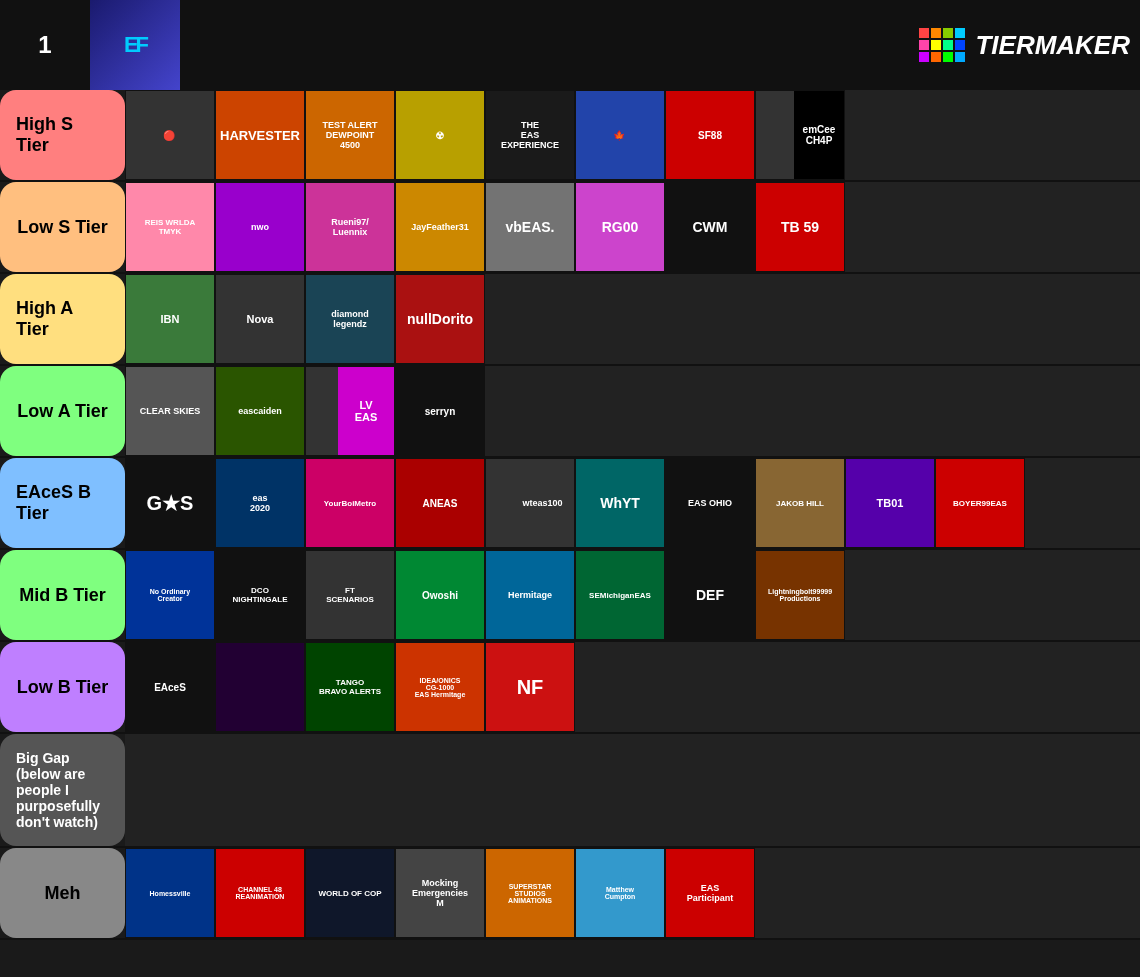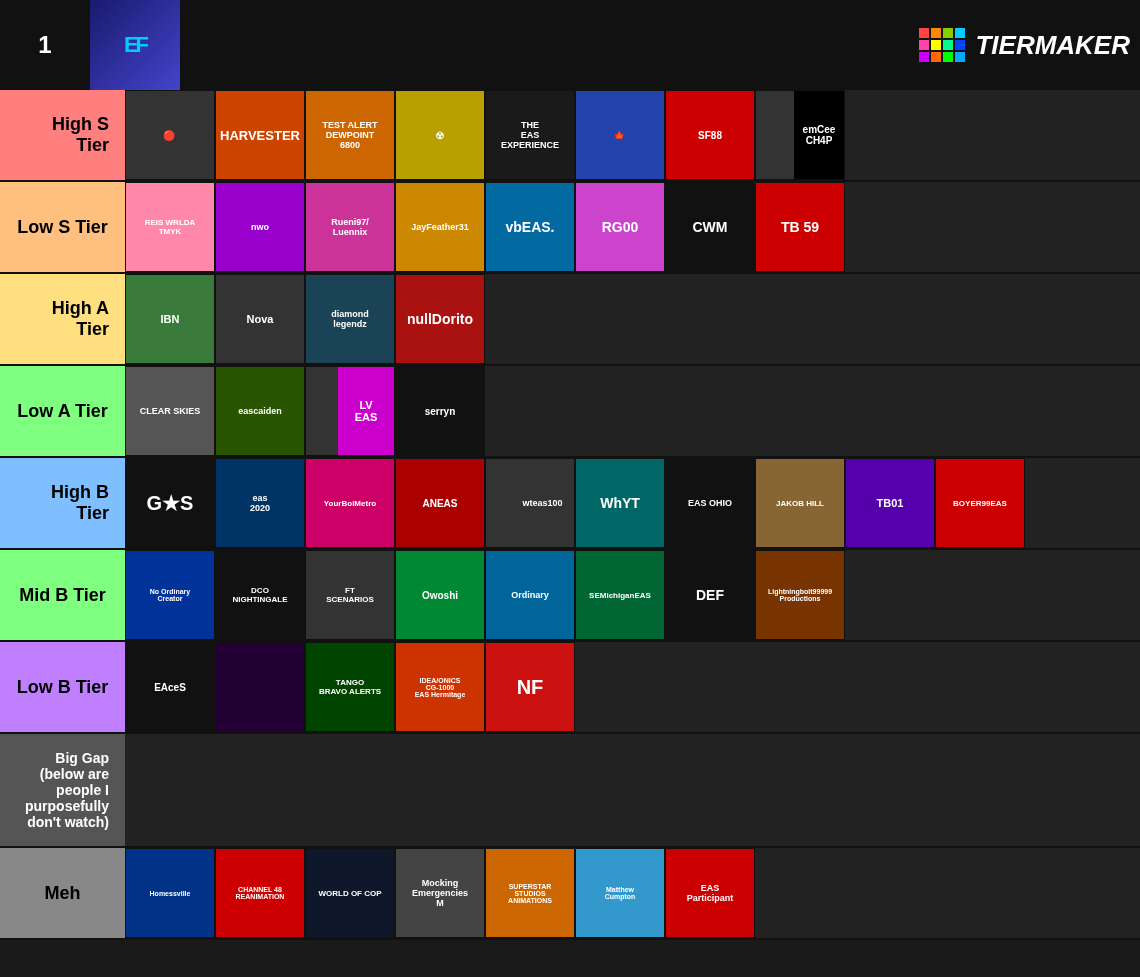--- a/index.html
+++ b/index.html
@@ -15,26 +15,27 @@
       min-height: 90px;
       border-bottom: 2px solid #111;
     }
 
     .tier-label {
       min-width: 125px;
       width: 125px;
       display: flex;
       align-items: center;
       justify-content: center;
-      text-align: right;
+      text-align: left;
       font-weight: bold;
       font-size: 18px;
       color: #000;
       padding: 16px;
       flex-shrink: 0;
+      border-radius: 16px;
     }
 
     .tier-items {
       display: flex;
       flex-wrap: wrap;
       flex: 1;
       background: #222;
       gap: 0;
     }
 
@@ -137,21 +138,21 @@
     .item-dewpoint { background: #cc6600; font-size: 9px; }
     .item-shelter { background: #b8a000; }
     .item-eas-exp { background: #1a1a1a; font-size: 9px; }
     .item-canada { background: #2244aa; }
     .item-sf88 { background: #cc0000; }
     .item-emcee { background: #000; font-size: 10px; }
     .item-reis { background: #ff88aa; font-size: 8px; }
     .item-nwo { background: #9900cc; font-size: 9px; }
     .item-rueni { background: #cc3399; font-size: 9px; }
     .item-jayfeather { background: #cc8800; font-size: 9px; }
-    .item-vbeas { background: #0369a1; font-size: 14px; }
+    .item-vbeas { background: #737373; font-size: 14px; }
     .item-rg00 { background: #cc44cc; font-size: 14px; }
     .item-cwm { background: #111; font-size: 14px; }
     .item-tb59 { background: #cc0000; font-size: 14px; }
     .item-ibn { background: #3a7a3a; font-size: 11px; }
     .item-nova { background: #333; font-size: 11px; }
     .item-diamond { background: #1a4455; font-size: 9px; }
     .item-null { background: #aa1111; font-size: 14px; }
     .item-clearskies { background: #555; font-size: 9px; }
     .item-eascaiden { background: #2a5500; font-size: 9px; }
     .item-lveas { background: #cc00cc; font-size: 11px; }
@@ -224,21 +225,21 @@
       <div class="tier-items">
         <div class="tier-item">
           <div class="tier-item-inner item-np" style="white-space: pre-line;">🔴</div>
         </div>
         <div class="tier-item">
           <div class="tier-item-inner item-harvester" style="white-space: pre-line;">HARVESTER</div>
         </div>
         <div class="tier-item">
           <div class="tier-item-inner item-dewpoint" style="white-space: pre-line;">TEST ALERT
 DEWPOINT
-6800</div>
+4500</div>
         </div>
         <div class="tier-item">
           <div class="tier-item-inner item-shelter" style="white-space: pre-line;">☢</div>
         </div>
         <div class="tier-item">
           <div class="tier-item-inner item-eas-exp" style="white-space: pre-line;">THE
 EAS
 EXPERIENCE</div>
         </div>
         <div class="tier-item">
@@ -314,21 +315,21 @@
         <div class="tier-item">
           <div class="tier-item-inner item-lveas" style="white-space: pre-line; margin-left: 32px;">LV
 EAS</div>
         </div>
         <div class="tier-item">
           <div class="tier-item-inner item-serryn" style="white-space: pre-line;">serryn</div>
         </div>
       </div>
     </div>
     <div class="tier-row">
-      <div class="tier-label tier-high-b">High B Tier</div>
+      <div class="tier-label tier-high-b">EAceS B Tier</div>
       <div class="tier-items">
         <div class="tier-item">
           <div class="tier-item-inner item-gs" style="white-space: pre-line;">G★S</div>
         </div>
         <div class="tier-item">
           <div class="tier-item-inner item-eas2020" style="white-space: pre-line;">eas
 2020</div>
         </div>
         <div class="tier-item">
           <div class="tier-item-inner item-yourboimetro" style="white-space: pre-line;">YourBoiMetro</div>
@@ -368,21 +369,21 @@
 NIGHTINGALE</div>
         </div>
         <div class="tier-item">
           <div class="tier-item-inner item-ftscenarios" style="white-space: pre-line;">FT
 SCENARIOS</div>
         </div>
         <div class="tier-item">
           <div class="tier-item-inner item-owoshi" style="white-space: pre-line;">Owoshi</div>
         </div>
         <div class="tier-item">
-          <div class="tier-item-inner item-davidrgd" style="white-space: pre-line;">Ordinary</div>
+          <div class="tier-item-inner item-davidrgd" style="white-space: pre-line;">Hermitage</div>
         </div>
         <div class="tier-item">
           <div class="tier-item-inner item-semi" style="white-space: pre-line;">SEMichiganEAS</div>
         </div>
         <div class="tier-item">
           <div class="tier-item-inner item-def" style="white-space: pre-line;">DEF</div>
         </div>
         <div class="tier-item">
           <div class="tier-item-inner item-lightning" style="white-space: pre-line;">Lightningbolt99999
 Productions</div>

